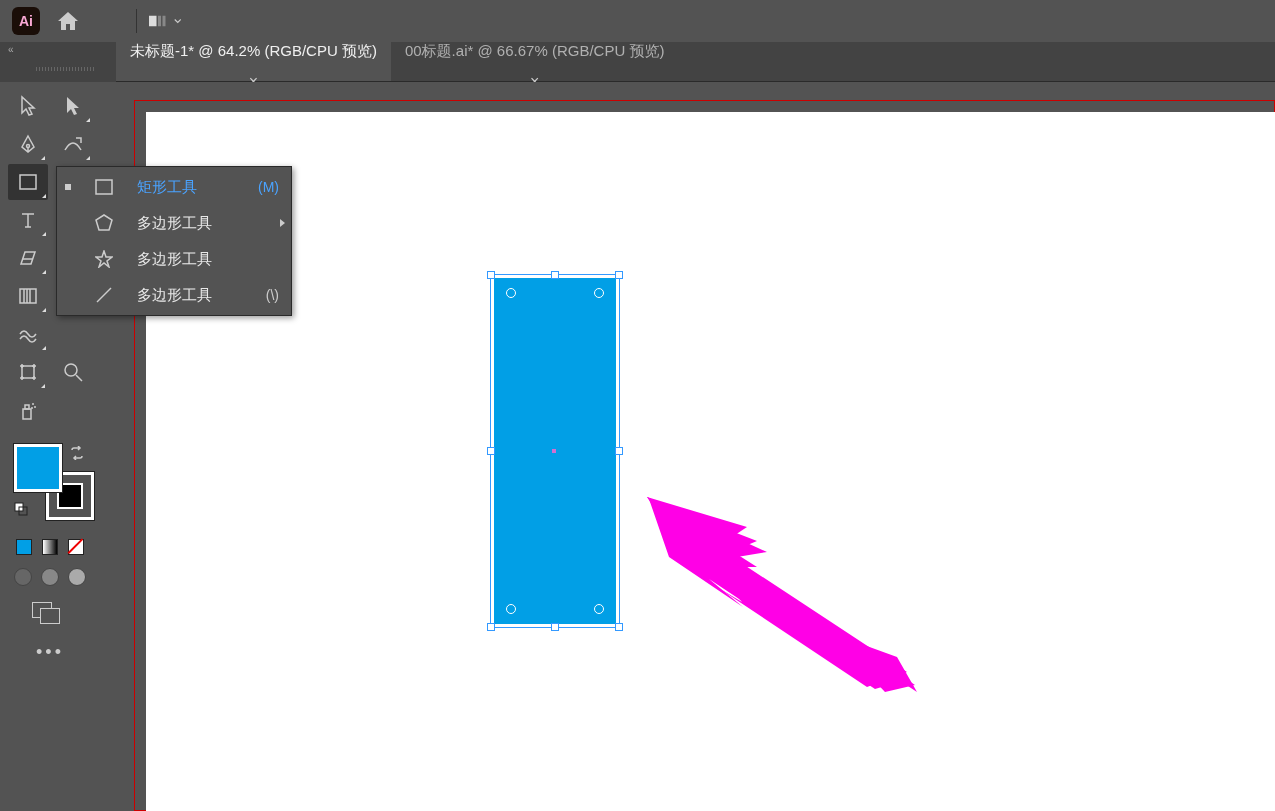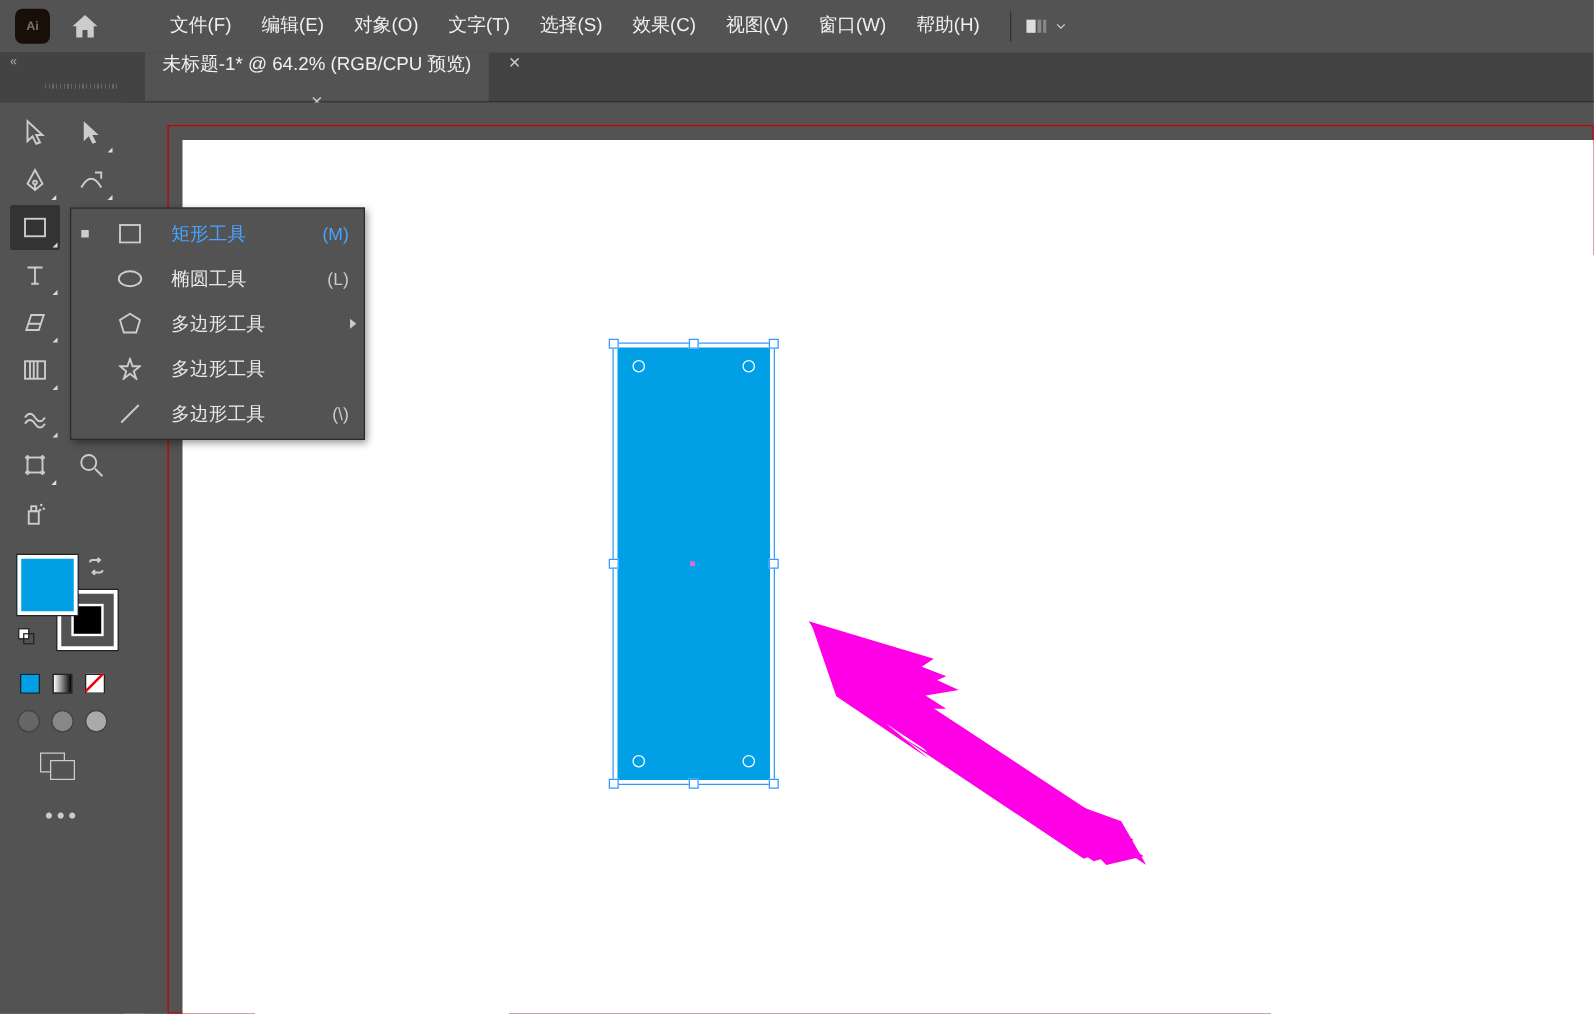--- a/index.html
+++ b/index.html
@@ -26,21 +26,21 @@
     .ai-logo {
       width: 28px; height: 28px;
       background: #1a0e08;
       border-radius: 6px;
       display: flex;
       align-items: center;
       justify-content: center;
       margin-right: 16px;
       margin-left: 4px;
     }
-    .ai-logo-text { color: #737373; font-weight: bold; font-size: 10px; }
+    .ai-logo-text { color: #f9a8d4; font-weight: bold; font-size: 14px; }
     .home-icon {
       width: 24px; height: 24px;
       display: flex;
       align-items: center;
       justify-content: center;
       margin-right: 44px;
     }
     .menubar-items {
       display: flex;
       gap: 0;
@@ -369,31 +369,20 @@
 
 <div class="menubar">
   <div class="ai-logo">
     <span class="ai-logo-text">Ai</span>
   </div>
   <div class="home-icon">
     <svg width="22" height="20" viewBox="0 0 22 20">
         <path class="ico-fill" d="M11 1 L21 10 H18 V19 H13 V13 H9 V19 H4 V10 H1 Z" fill="#ccc"></path>
       </svg>
   </div>
-  <div class="menubar-items">
-    <div class="menu-item">文件(F)</div>
-    <div class="menu-item">编辑(E)</div>
-    <div class="menu-item">对象(O)</div>
-    <div class="menu-item">文字(T)</div>
-    <div class="menu-item">选择(S)</div>
-    <div class="menu-item">效果(C)</div>
-    <div class="menu-item">视图(V)</div>
-    <div class="menu-item">窗口(W)</div>
-    <div class="menu-item">帮助(H)</div>
-  </div>
   <div class="menu-divider"></div>
   <div class="workspace-switcher">
     <svg width="22" height="14" viewBox="0 0 22 14">
         <rect x="0" y="0" width="10" height="14" fill="#ddd"></rect>
         <rect x="12" y="0" width="4" height="14" fill="#888"></rect>
         <rect x="18" y="0" width="4" height="14" fill="#888"></rect>
       </svg>
     <svg class="chevron-down" width="10" height="6" viewBox="0 0 10 6">
         <path d="M1 1 L5 5 L9 1" class="ico"></path>
       </svg>
@@ -404,20 +393,21 @@
   <span class="panel-double-arrow">«</span>
   <div class="panel-grip"></div>
 </div>
 
 <div class="tabbar">
   <div class="tab active">
     <span>未标题-1* @ 64.2% (RGB/CPU 预览)</span>
     <span class="tab-close">×</span>
   </div>
   <div class="tab">
+    <span>00标题.ai* @ 66.67% (RGB/CPU 预览)</span>
     <span class="tab-close">×</span>
   </div>
 </div>
 
 <div class="toolbar">
   <div class="tool-row">
     <div class="tool-btn">
       <svg width="20" height="22" viewBox="0 0 20 22">
           <path d="M4 2 L4 18 L8 14 L11 20 L14 19 L11 13 L16 13 Z" class="ico"></path>
         </svg>
@@ -600,30 +590,20 @@
       <svg width="18" height="16" viewBox="0 0 18 16">
           <rect x="1" y="1" width="16" height="14" class="ico"></rect>
         </svg>
     </div>
     <span class="fi-label">矩形工具</span>
     <span class="fi-shortcut">(M)</span>
   </div>
   <div class="flyout-item">
     <div class="fi-indicator"></div>
     <div class="fi-icon">
-      <svg width="20" height="16" viewBox="0 0 20 16">
-          <ellipse cx="10" cy="8" rx="9" ry="6" class="ico"></ellipse>
-        </svg>
-    </div>
-    <span class="fi-label">椭圆工具</span>
-    <span class="fi-shortcut">(L)</span>
-  </div>
-  <div class="flyout-item">
-    <div class="fi-indicator"></div>
-    <div class="fi-icon">
       <svg width="18" height="18" viewBox="0 0 18 18">
           <polygon points="9,1 17,6 14,16 4,16 1,6" class="ico"></polygon>
         </svg>
     </div>
     <span class="fi-label">多边形工具</span>
     <span class="fi-shortcut"></span>
     <div class="fi-subarrow"></div>
   </div>
   <div class="flyout-item">
     <div class="fi-indicator"></div>

